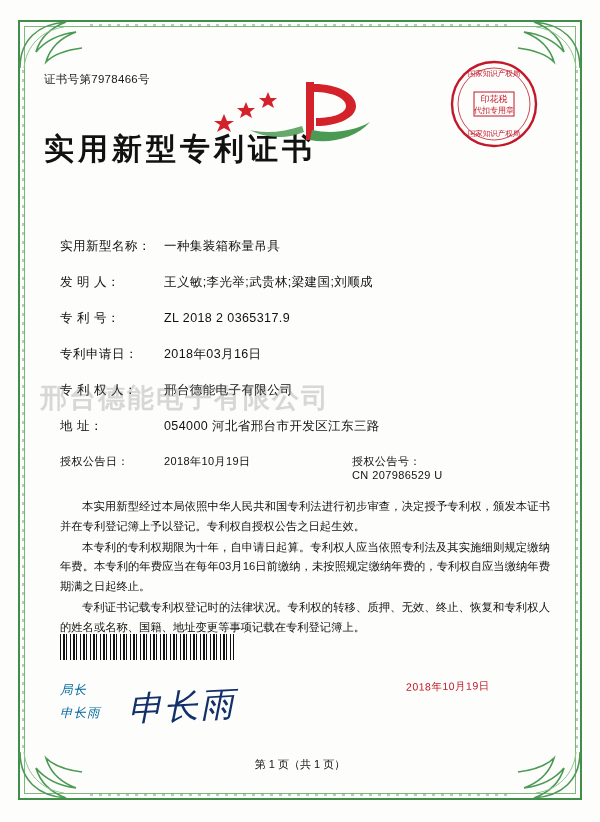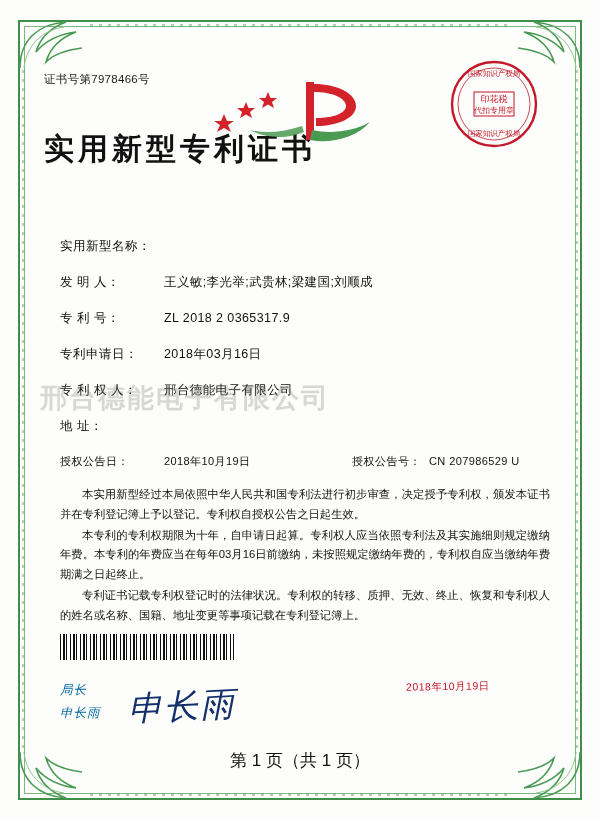--- a/index.html
+++ b/index.html
@@ -113,21 +113,21 @@
   }
   .pair-row {
     display: flex;
     align-items: baseline;
     font-size: 11px;
     color: #111;
     margin-bottom: 10px;
     gap: 24px;
   }
   .pair-left { display:flex; align-items: baseline; flex: 0 0 268px; }
-  .pair-right { display:flex; align-items: baseline; }
+  .pair-right { display:flex; align-items: baseline; flex-direction: column; }
   .pair-right .field-label { width: auto; flex: none; margin-right: 8px; }
 
   .body-text {
     margin-top: 16px;
     padding-left: 16px;
     padding-right: 6px;
     font-size: 11.3px;
     line-height: 1.75;
     color: #111;
     text-align: justify;
@@ -168,21 +168,21 @@
     font-style: italic;
     letter-spacing: 2px;
     transform: rotate(-3deg);
   }
   .page-no {
     position: absolute;
     left: 0;
     right: 0;
     bottom: 6px;
     text-align: center;
-    font-size: 17px;
+    font-size: 11px;
     color: #111;
   }
 
   
   .seal-top {
     position: absolute;
     right: 16px;
     top: 6px;
     width: 92px;
     height: 92px;
@@ -273,39 +273,41 @@
       </svg>
     </div>
 
     <div class="cert-no">证书号第7978466号</div>
 
     <div class="title">实用新型专利证书</div>
 
     <div class="fields">
       <div class="field-row">
         <span class="field-label">实用新型名称：</span>
+        <span class="field-value">一种集装箱称量吊具</span>
       </div>
       <div class="field-row">
         <span class="field-label">发 明 人：</span>
         <span class="field-value">王义敏;李光举;武贵林;梁建国;刘顺成</span>
       </div>
       <div class="field-row">
         <span class="field-label">专 利 号：</span>
         <span class="field-value">ZL 2018 2 0365317.9</span>
       </div>
       <div class="field-row">
         <span class="field-label">专利申请日：</span>
         <span class="field-value">2018年03月16日</span>
       </div>
       <div class="field-row">
         <span class="field-label">专 利 权 人：</span>
         <span class="field-value">邢台德能电子有限公司</span>
       </div>
       <div class="field-row">
         <span class="field-label">地 址：</span>
+        <span class="field-value">054000 河北省邢台市开发区江东三路</span>
       </div>
       <div class="pair-row">
         <span class="pair-left">
           <span class="field-label">授权公告日：</span>
           <span class="field-value">2018年10月19日</span>
         </span>
         <span class="pair-right">
           <span class="field-label">授权公告号：</span>
           <span class="field-value">CN 207986529 U</span>
         </span>

